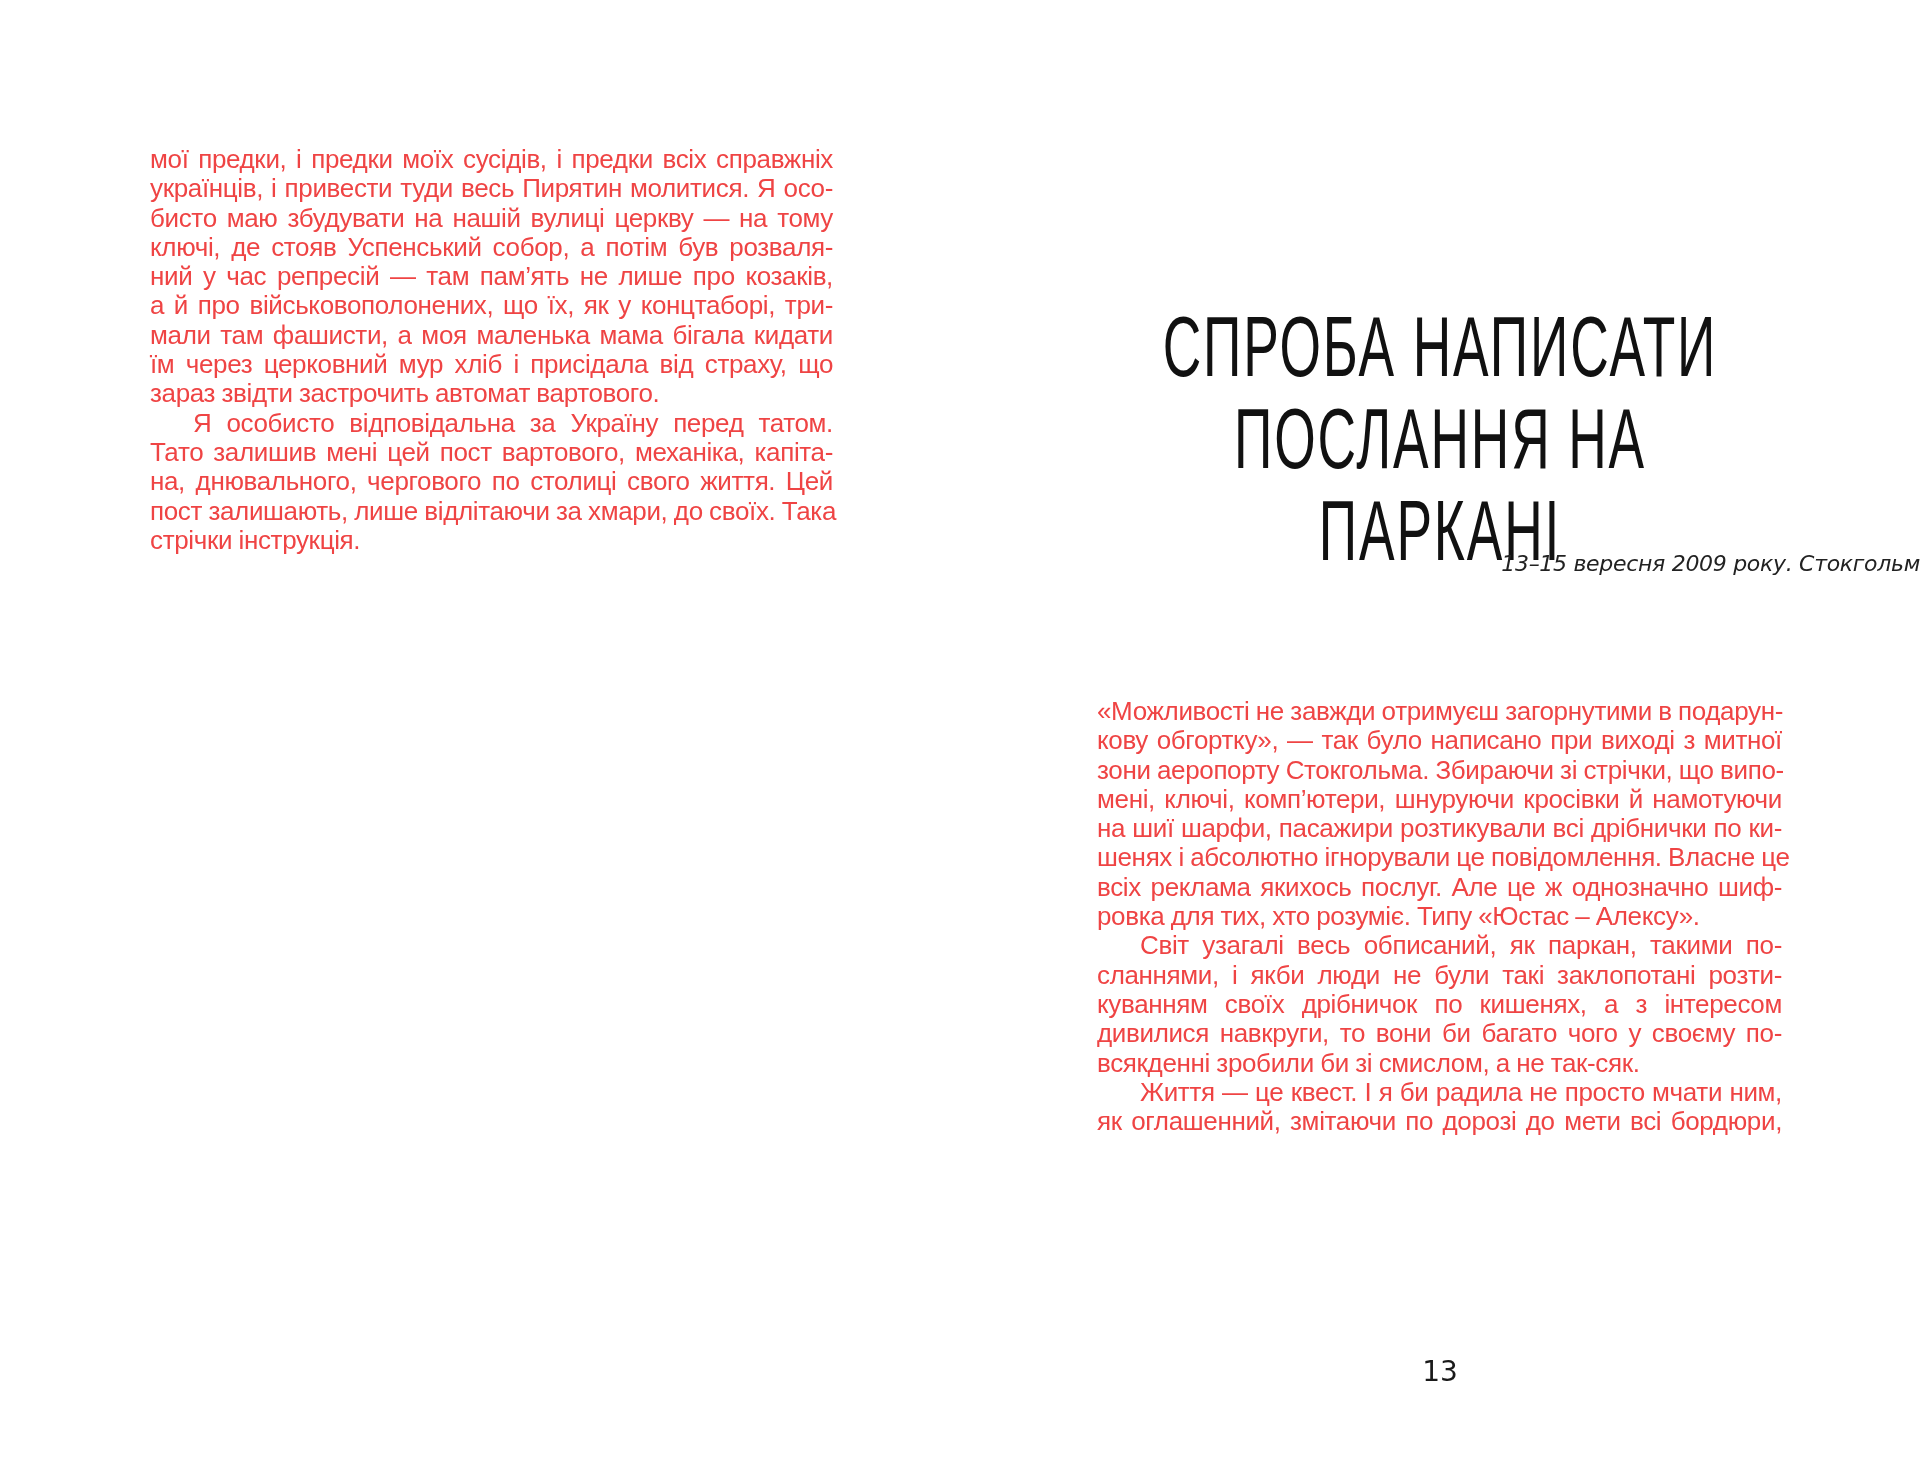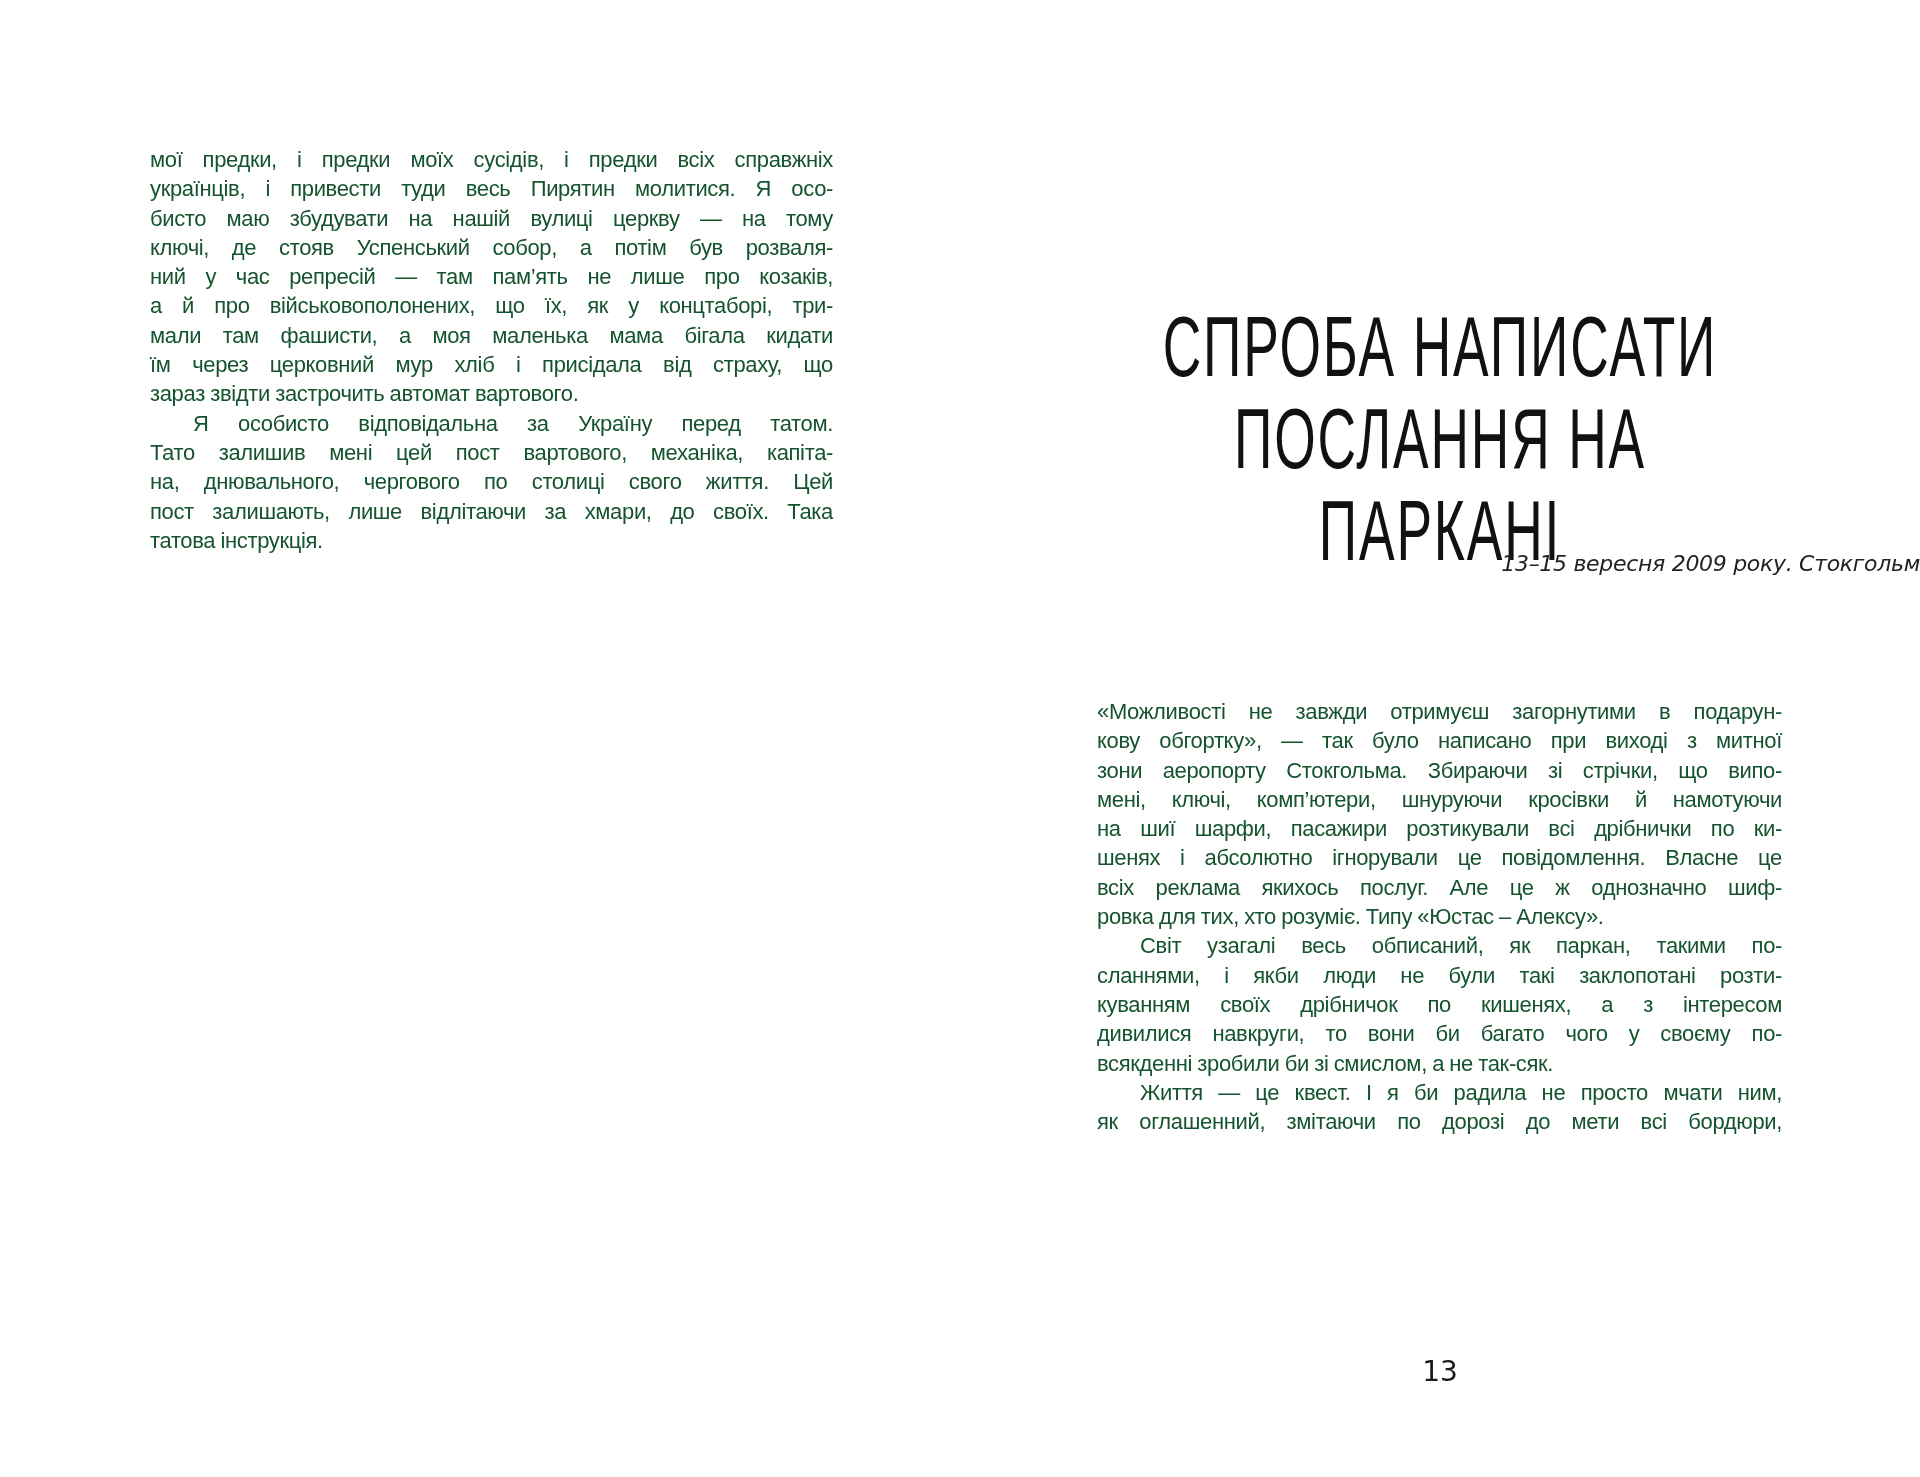--- a/index.html
+++ b/index.html
@@ -19,23 +19,23 @@
       position: absolute;
       top: 0;
       height: 1477px;
     }
     .page-left { left: 0; width: 960px; }
     .page-right { left: 960px; width: 960px; }
 
     .text-block {
       position: absolute;
       font-family: "Liberation Sans", sans-serif;
-      font-size: 22px;
+      font-size: 26px;
       line-height: 29.3px;
-      color: #14532d;
+      color: #ef4444;
       letter-spacing: -0.35px;
       word-spacing: -0.5px;
     }
     .line {
       display: block;
       white-space: nowrap;
       text-align: justify;
       text-align-last: justify;
     }
     .line.last {
@@ -118,21 +118,21 @@
       <span class="line">мали там фашисти, а моя маленька мама бігала кидати</span>
       <span class="line">їм через церковний мур хліб і присідала від страху, що</span>
       <span class="line last">зараз звідти застрочить автомат вартового.</span>
     </div>
 
     <div>
       <span class="line indent">Я особисто відповідальна за Україну перед татом.</span>
       <span class="line">Тато залишив мені цей пост вартового, механіка, капіта-</span>
       <span class="line">на, днювального, чергового по столиці свого життя. Цей</span>
       <span class="line">пост залишають, лише відлітаючи за хмари, до своїх. Така</span>
-      <span class="line last">татова інструкція.</span>
+      <span class="line last">стрічки інструкція.</span>
     </div>
   </div>
 </div>
 
 <div class="page page-right">
   <div class="chapter-title">
     <span class="title-line">СПРОБА НАПИСАТИ</span>
     <span class="title-line">ПОСЛАННЯ НА ПАРКАНІ</span>
   </div>
 

